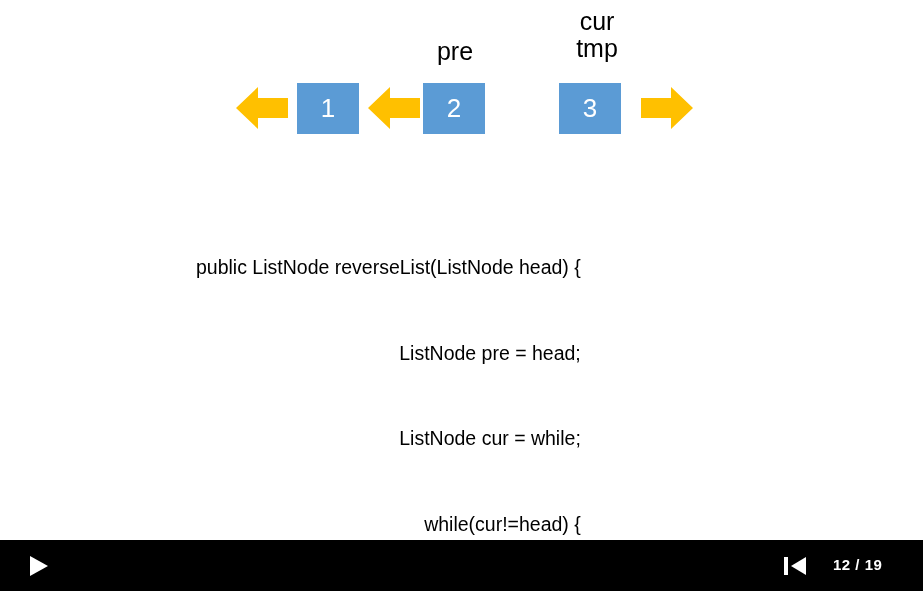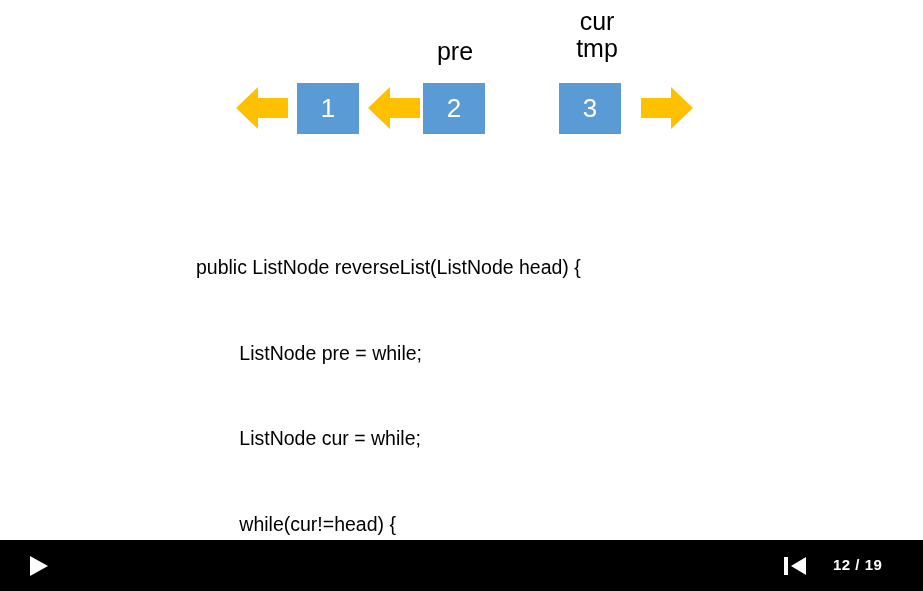--- a/index.html
+++ b/index.html
@@ -78,20 +78,21 @@
     font-family: "Liberation Sans", sans-serif;
     font-size: 19.5px;
     line-height: 28.5px;
     color: #000000;
     white-space: pre;
   }
   .code-line {
     position: relative;
     height: 28.5px;
     white-space: pre;
+    text-align: right;
   }
   .code-line .txt { position: relative; z-index: 2; }
 
   
   #player {
     position: absolute;
     left: 0;
     top: 540px;
     width: 923px;
     height: 51px;
@@ -151,21 +152,21 @@
       <polygon points="0,23 22,2 22,13 52,13 52,33 22,33 22,44" fill="#FFC000"></polygon>
     </svg>
 
     <svg class="arrow" id="arrow-right-1" viewBox="0 0 52 46">
       <polygon points="52,23 30,2 30,13 0,13 0,33 30,33 30,44" fill="#FFC000"></polygon>
     </svg>
   </div>
 
   <div id="code">
     <div class="code-line"><span class="txt">public ListNode reverseList(ListNode head) {</span></div>
-    <div class="code-line"><span class="txt">        ListNode pre = while;</span></div>
+    <div class="code-line"><span class="txt">        ListNode pre = head;</span></div>
     <div class="code-line"><span class="txt">        ListNode cur = while;</span></div>
     <div class="code-line"><span class="txt">        while(cur!=head) {</span></div>
     
     
     
     
     
     
     
   </div>

